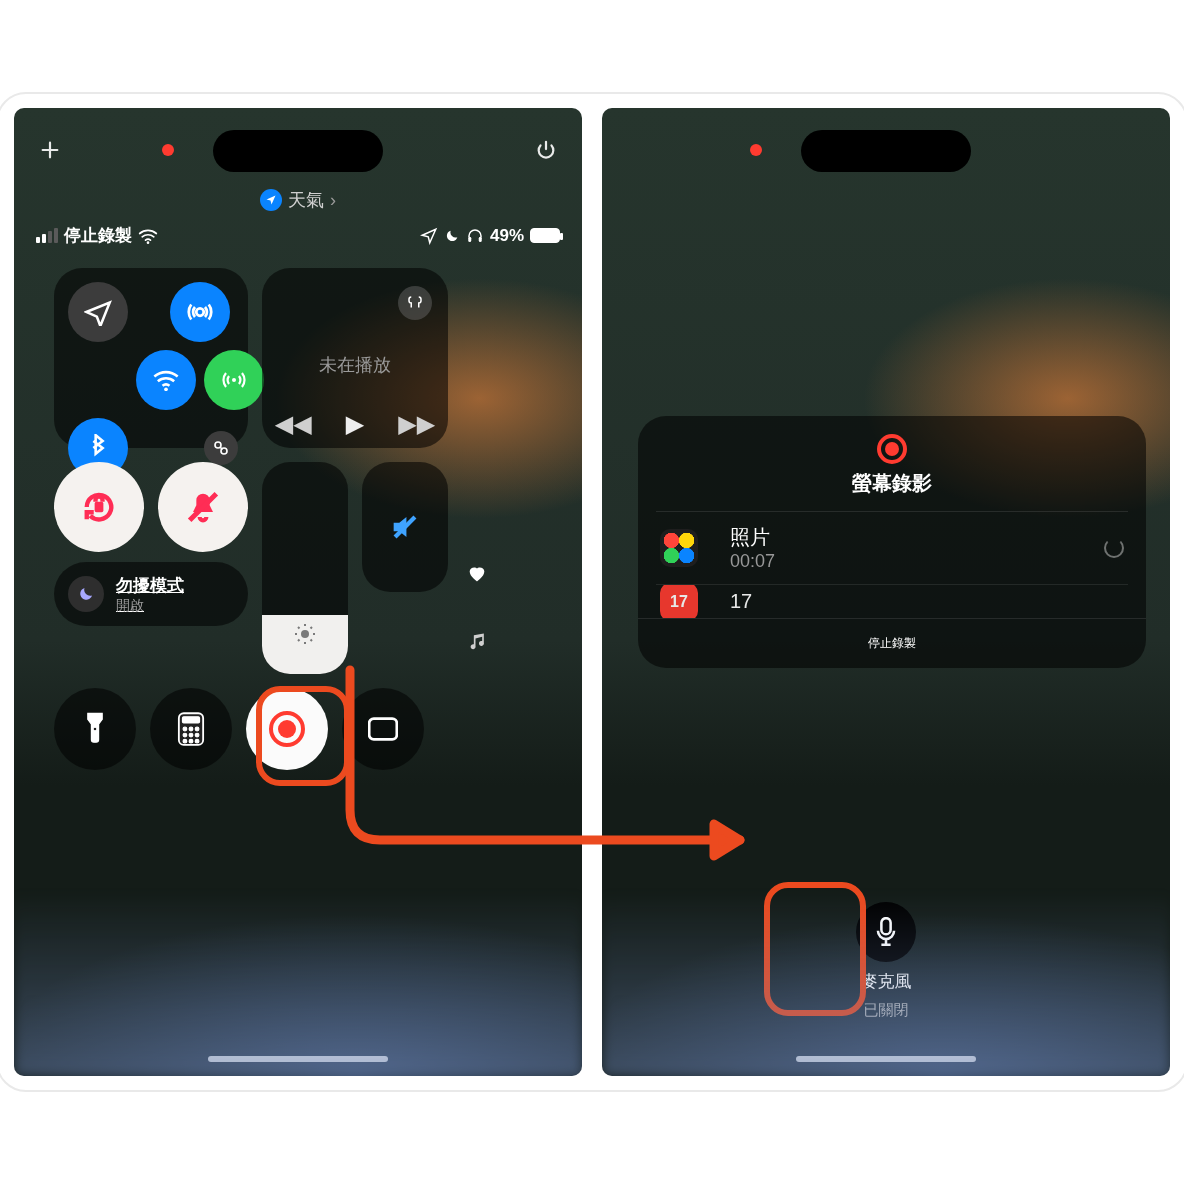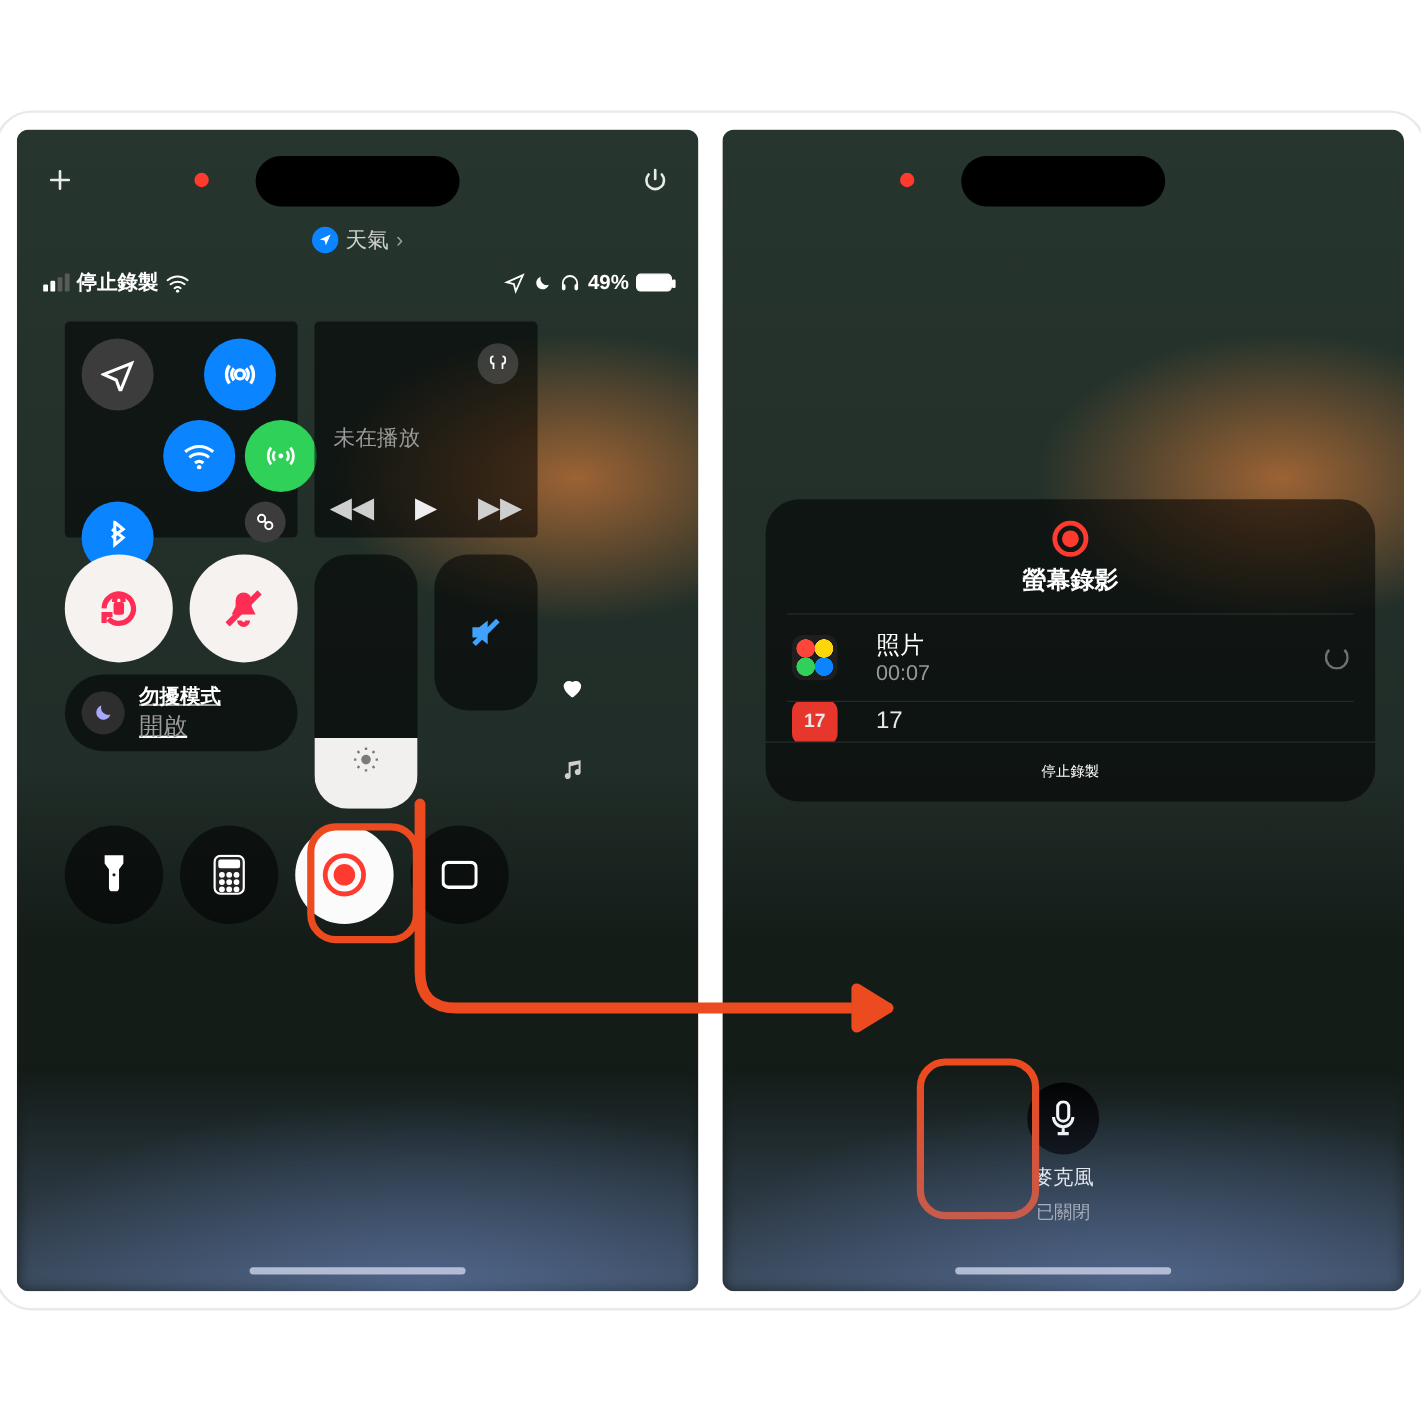--- a/index.html
+++ b/index.html
@@ -44,41 +44,41 @@
   .status-left,.status-right{display:flex;align-items:center;gap:6px;}
   .sig { display:flex; gap:2px; align-items:flex-end;}
   .sig span{width:4px;background:#5a5a5a;border-radius:1px;height:12px;}
   .sig span.on{background:#fff;}
   .sig span:nth-child(1){height:6px;} .sig span:nth-child(2){height:9px;} .sig span:nth-child(3){height:12px;} .sig span:nth-child(4){height:15px;}
   .wifi{font-size:18px;}
   .battery{ width:30px;height:15px;border:1.5px solid #fff;border-radius:4px; position:relative; background:#fff;}
   .battery::after{content:"";position:absolute;right:-4px;top:4px;width:3px;height:7px;background:#fff;border-radius:1px;}
 
   .cc { position:absolute; top:160px; left:40px; right:40px; }
-  .tile, .tile-lg { background: rgba(0,0,0,.55); border-radius: 4px; }
+  .tile, .tile-lg { background: rgba(0,0,0,.55); border-radius: 28px; align-items: center; }
   .row1 { display:flex; gap:14px; }
   .conn { width:194px; height:180px; padding:14px; display:grid; grid-template-columns:repeat(3,1fr); grid-template-rows:repeat(3,1fr); gap:8px;}
   .cbtn{ width:60px;height:60px;border-radius:50%; background:#3c3c3c; display:flex;align-items:center;justify-content:center; }
   .cbtn.small{width:34px;height:34px;}
   .cbtn.blue{background:#0a84ff;}
   .cbtn.green{background:#30d158;}
   .cbtn svg{stroke:#fff;fill:none;stroke-width:2.2;}
   .media{ width:186px; height:180px; padding:18px 16px 10px; display:flex; flex-direction:column; justify-content:space-between;}
   .media .airpods{ align-self:flex-end; width:34px;height:34px;border-radius:50%; background:rgba(120,120,120,.4); color:#eee; display:flex;align-items:center;justify-content:center; font-size:12px;}
   .media-title{ color:#9a9a9a; font-size:18px;}
   .media-ctrls{ display:flex; justify-content:center; gap:34px; color:#cfcfcf; font-size:24px; align-items:center;}
   .row2{ display:flex; gap:14px; margin-top:14px; align-items:flex-start;}
   .col-left{ width:194px; display:flex; flex-direction:column; gap:10px;text-decoration:underline;}
   .pair{ display:flex; gap:14px;}
   .cir { width:90px;height:90px;border-radius:50%; background:#f5f2ef; display:flex;align-items:center;justify-content:center;}
   .cir svg{stroke:#ff2d55; fill:none; stroke-width:2.5;}
   .focus{ height:64px; border-radius:32px; background:rgba(0,0,0,.55); display:flex; align-items:center; gap:12px; padding:0 14px;}
   .moon{ width:36px;height:36px;border-radius:50%; background:#2e2e2e; display:flex;align-items:center;justify-content:center;}
   .focus .t1{ font-size:17px; font-weight:600;}
-  .focus .t2{ font-size:20px; color:#9a9a9a;}
+  .focus .t2{ font-size:14px; color:#9a9a9a;}
   .bright{ width:86px; height:212px; border-radius:28px; background:rgba(0,0,0,.55); position:relative; overflow:hidden;}
   .bright .fill{ position:absolute; bottom:0; left:0; right:0; height:28%; background:#f1f0ee;}
   .bright .sun{ position:absolute; bottom:24px; left:50%; transform:translateX(-50%); color:#7a7a7a;}
   .vmute{ width:86px; height:130px; border-radius:28px; background:rgba(0,0,0,.55); display:flex;align-items:center;justify-content:center;}
   .vmute svg{stroke:#0a84ff;fill:#0a84ff;}
   .heart{ position:absolute; right:-40px; top:100px; color:#fff; }
   .music-note{ position:absolute; right:-40px; top:168px; color:#ddd;}
   .row3{ display:flex; gap:14px; margin-top:14px;}
   .sbtn{ width:82px;height:82px;border-radius:50%; background:rgba(0,0,0,.55); display:flex;align-items:center;justify-content:center; color:#fff;}
   .sbtn.white{ background:#fbfbfb;}

